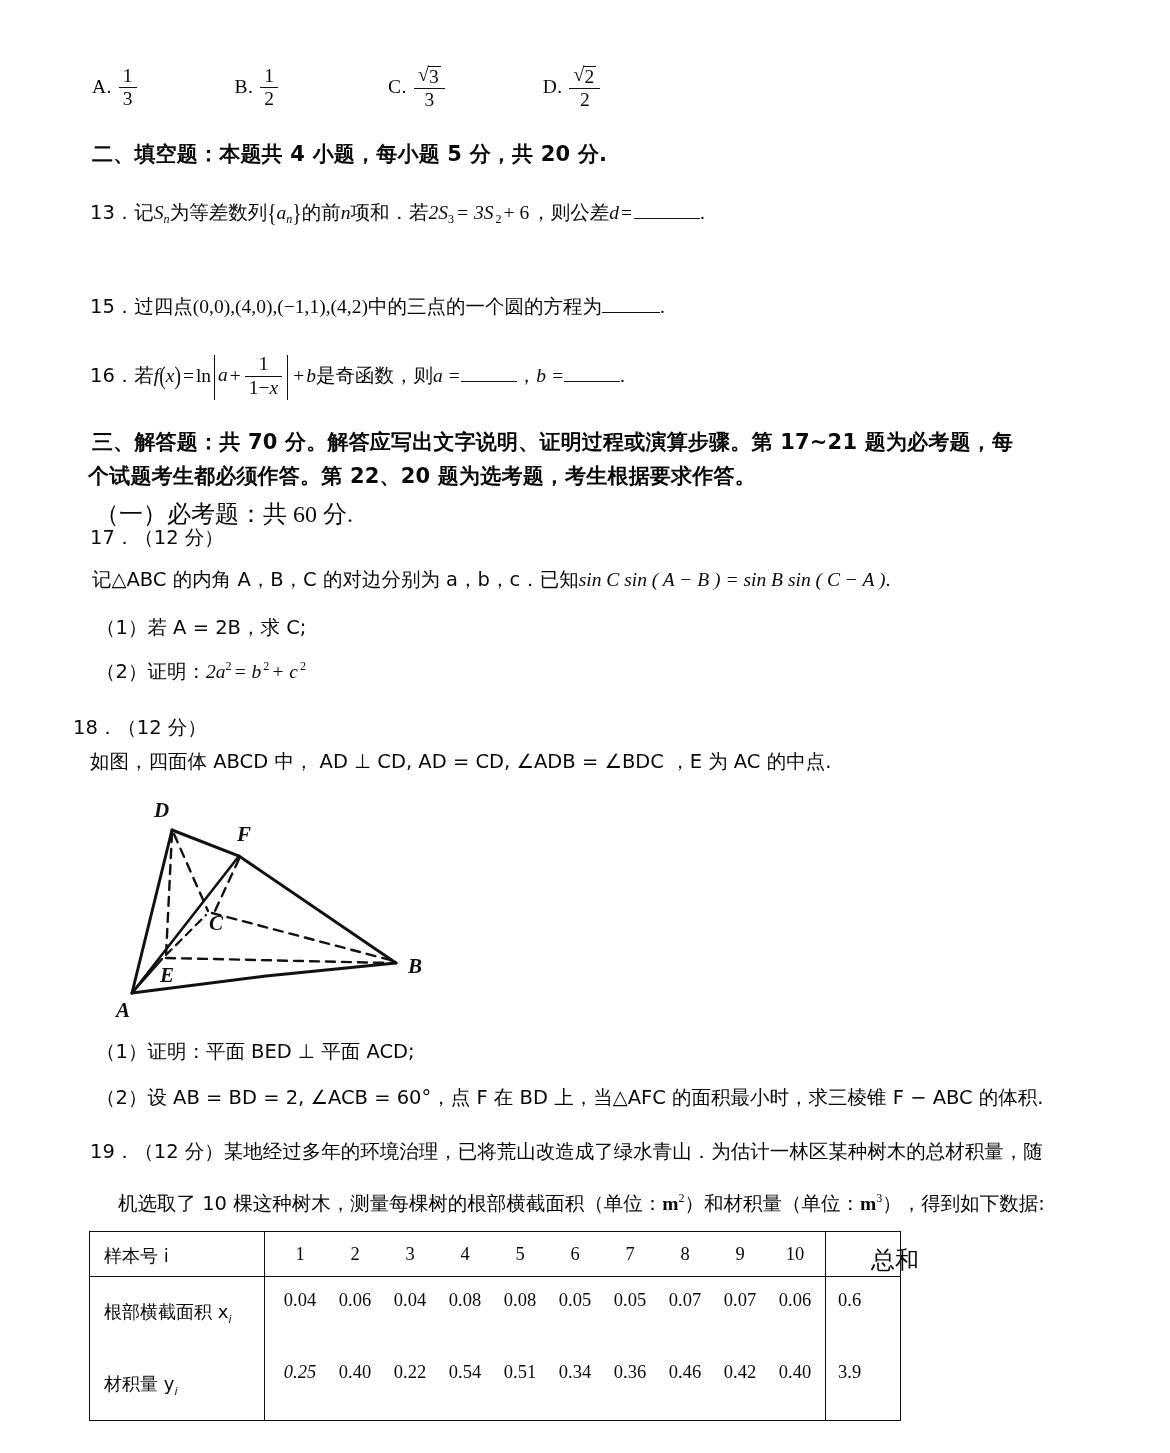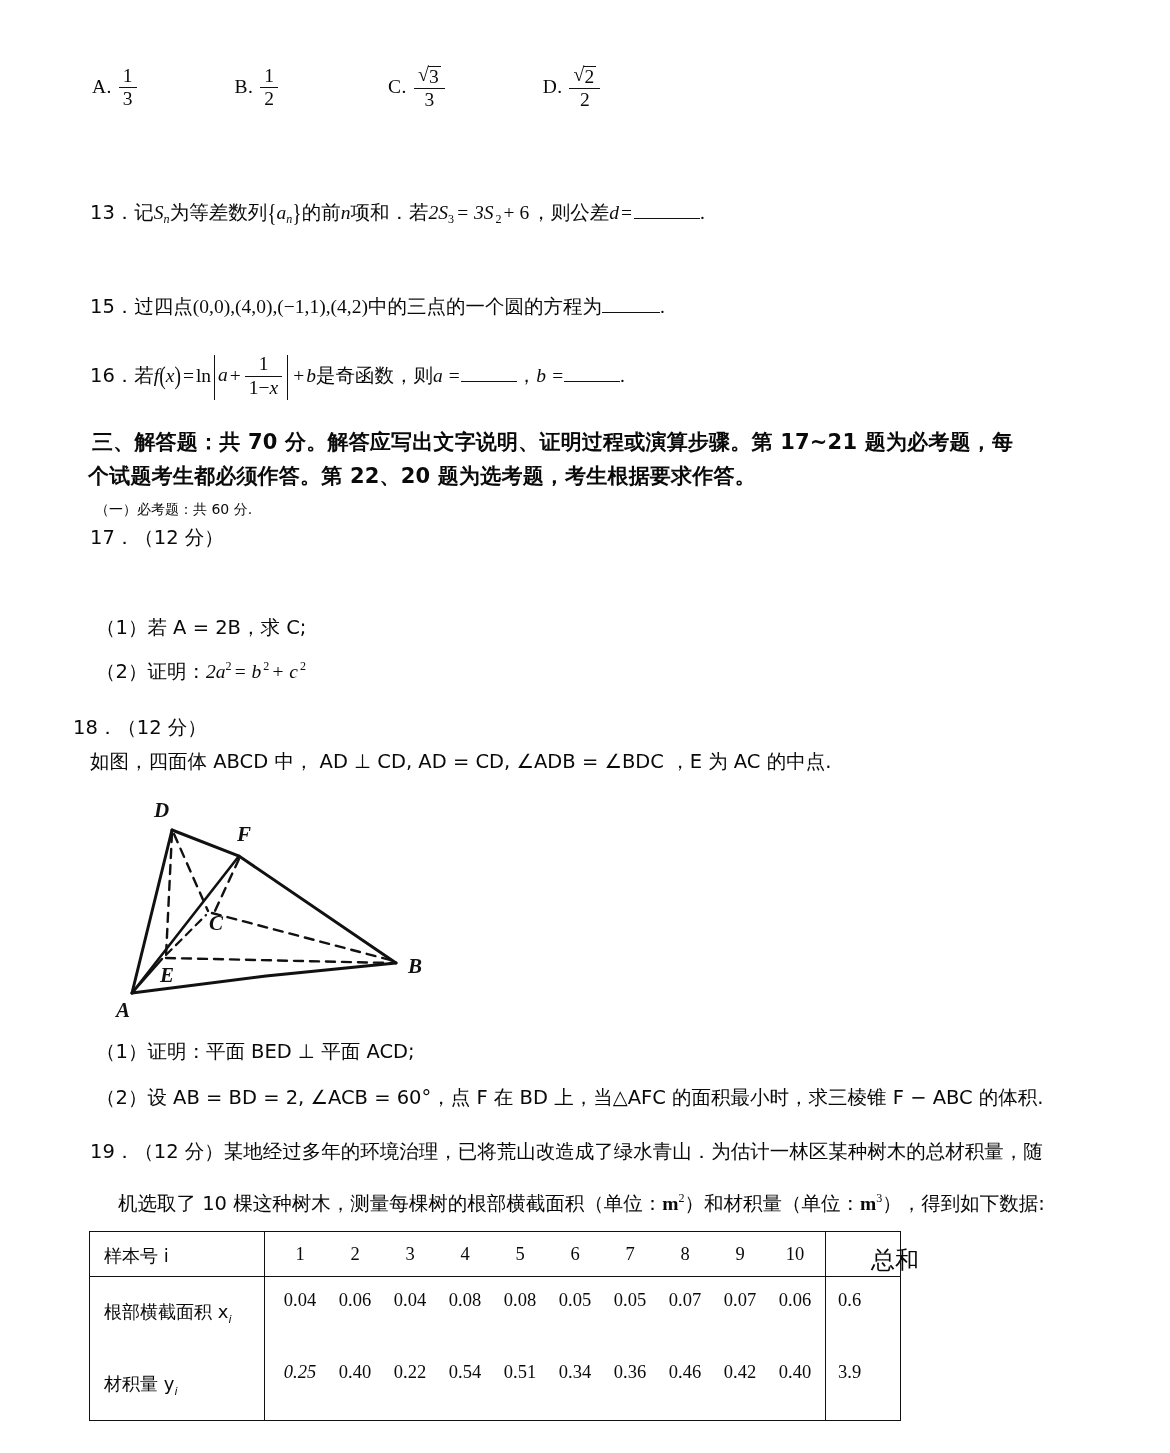--- a/index.html
+++ b/index.html
@@ -206,40 +206,44 @@
 
     <span class="opt" style="margin-left:92px;">
       <span class="lab">D.</span>
       <span class="frac">
         <span class="num"><span class="sqrt"><span class="rad">2</span></span></span>
         <span class="den">2</span>
       </span>
     </span>
   </div>
 
+  <div class="line bold-head cn" style="left:92px; top:144px;">二、填空题：本题共 4 小题，每小题 5 分，共 20 分.</div>
 
   <div class="line" style="left:90px; top:198px;text-align:right;">
     <span class="cn">13．</span><span class="cn">记</span><span class="mi">S</span><sub class="sbi">n</sub><span class="cn">为等差数列</span><span class="braceset">{</span><span class="mi">a</span><sub class="sbi">n</sub><span class="braceset">}</span><span class="cn">的前</span><span class="mi">n</span><span class="cn">项和．若</span><span class="mi">2S</span><sub class="sb">3</sub><span class="mi op">= 3S</span><sub class="sb">2</sub><span class="op">+ 6</span><span class="cn">，则公差</span><span class="mi">d</span><span class="op">=</span><span class="blank w1"></span><span>.</span>
   </div>
 
 
   <div class="line" style="left:90px; top:292px;">
     <span class="cn">15．</span><span class="cn">过四点</span><span>(0,0)</span>,<span>(4,0)</span>,<span>(−1,1)</span>,<span>(4,2)</span><span class="cn">中的三点的一个圆的方程为</span><span class="blank w3"></span><span>.</span>
   </div>
 
   <div class="line" style="left:90px; top:355px;">
     <span class="cn">16．</span><span class="cn">若</span><span class="mi">f</span><span class="medparen">(</span><span class="mi">x</span><span class="medparen">)</span><span class="op">=</span><span class="mn">ln</span><span class="absbar"></span><span class="tall-group"><span class="mi">a</span><span class="op">+</span><span class="frac"><span class="num">1</span><span class="den"><span>1</span><span>−</span><span class="mi">x</span></span></span></span><span class="absbar"></span><span class="op">+</span><span class="mi">b</span><span class="cn">是奇函数，则</span><span class="mi">a =</span><span class="blank w4"></span><span class="cn">，</span><span class="mi">b =</span><span class="blank w4"></span><span>.</span>
   </div>
 
   <div class="line bold-head cn" style="left:92px; top:432px;">三、解答题：共 70 分。解答应写出文字说明、证明过程或演算步骤。第 17~21 题为必考题，每</div>
   <div class="line bold-head cn" style="left:88px; top:466px;">个试题考生都必须作答。第 22、20 题为选考题，考生根据要求作答。</div>
-  <div class="line cn" style="left:95px; top:502px; font-size:14px;">（一）必考题：共 60 分.</div>
+  <div class="line cn" style="left:95px; top:502px; font-size:24px;font-family:Liberation Serif, serif;">（一）必考题：共 60 分.</div>
 
   <div class="line cn" style="left:90px; top:528px;">17．（12 分）</div>
 
+  <div class="line" style="left:92px; top:570px;">
+    <span class="cn">记△ABC 的内角 A，B，C 的对边分别为 a，b，c．已知</span><span class="mi">sin C sin ( A − B ) = sin B sin ( C − A )</span><span>.</span>
+  </div>
 
   <div class="line cn" style="left:96px; top:618px;">（1）若 A = 2B，求 C;</div>
 
   <div class="line" style="left:96px; top:660px;">
     <span class="cn">（2）证明：</span><span class="mi">2a</span><sup class="spn">2</sup><span class="mi op">= b</span><sup class="spn">2</sup><span class="mi op">+ c</span><sup class="spn">2</sup>
   </div>
 
   <div class="line cn" style="left:73px; top:706px;margin-top:12px;">18．（12 分）</div>
   <div class="line cn" style="left:90px; top:752px;">如图，四面体 ABCD 中， AD ⊥ CD, AD = CD, ∠ADB = ∠BDC ，E 为 AC 的中点.</div>
 

